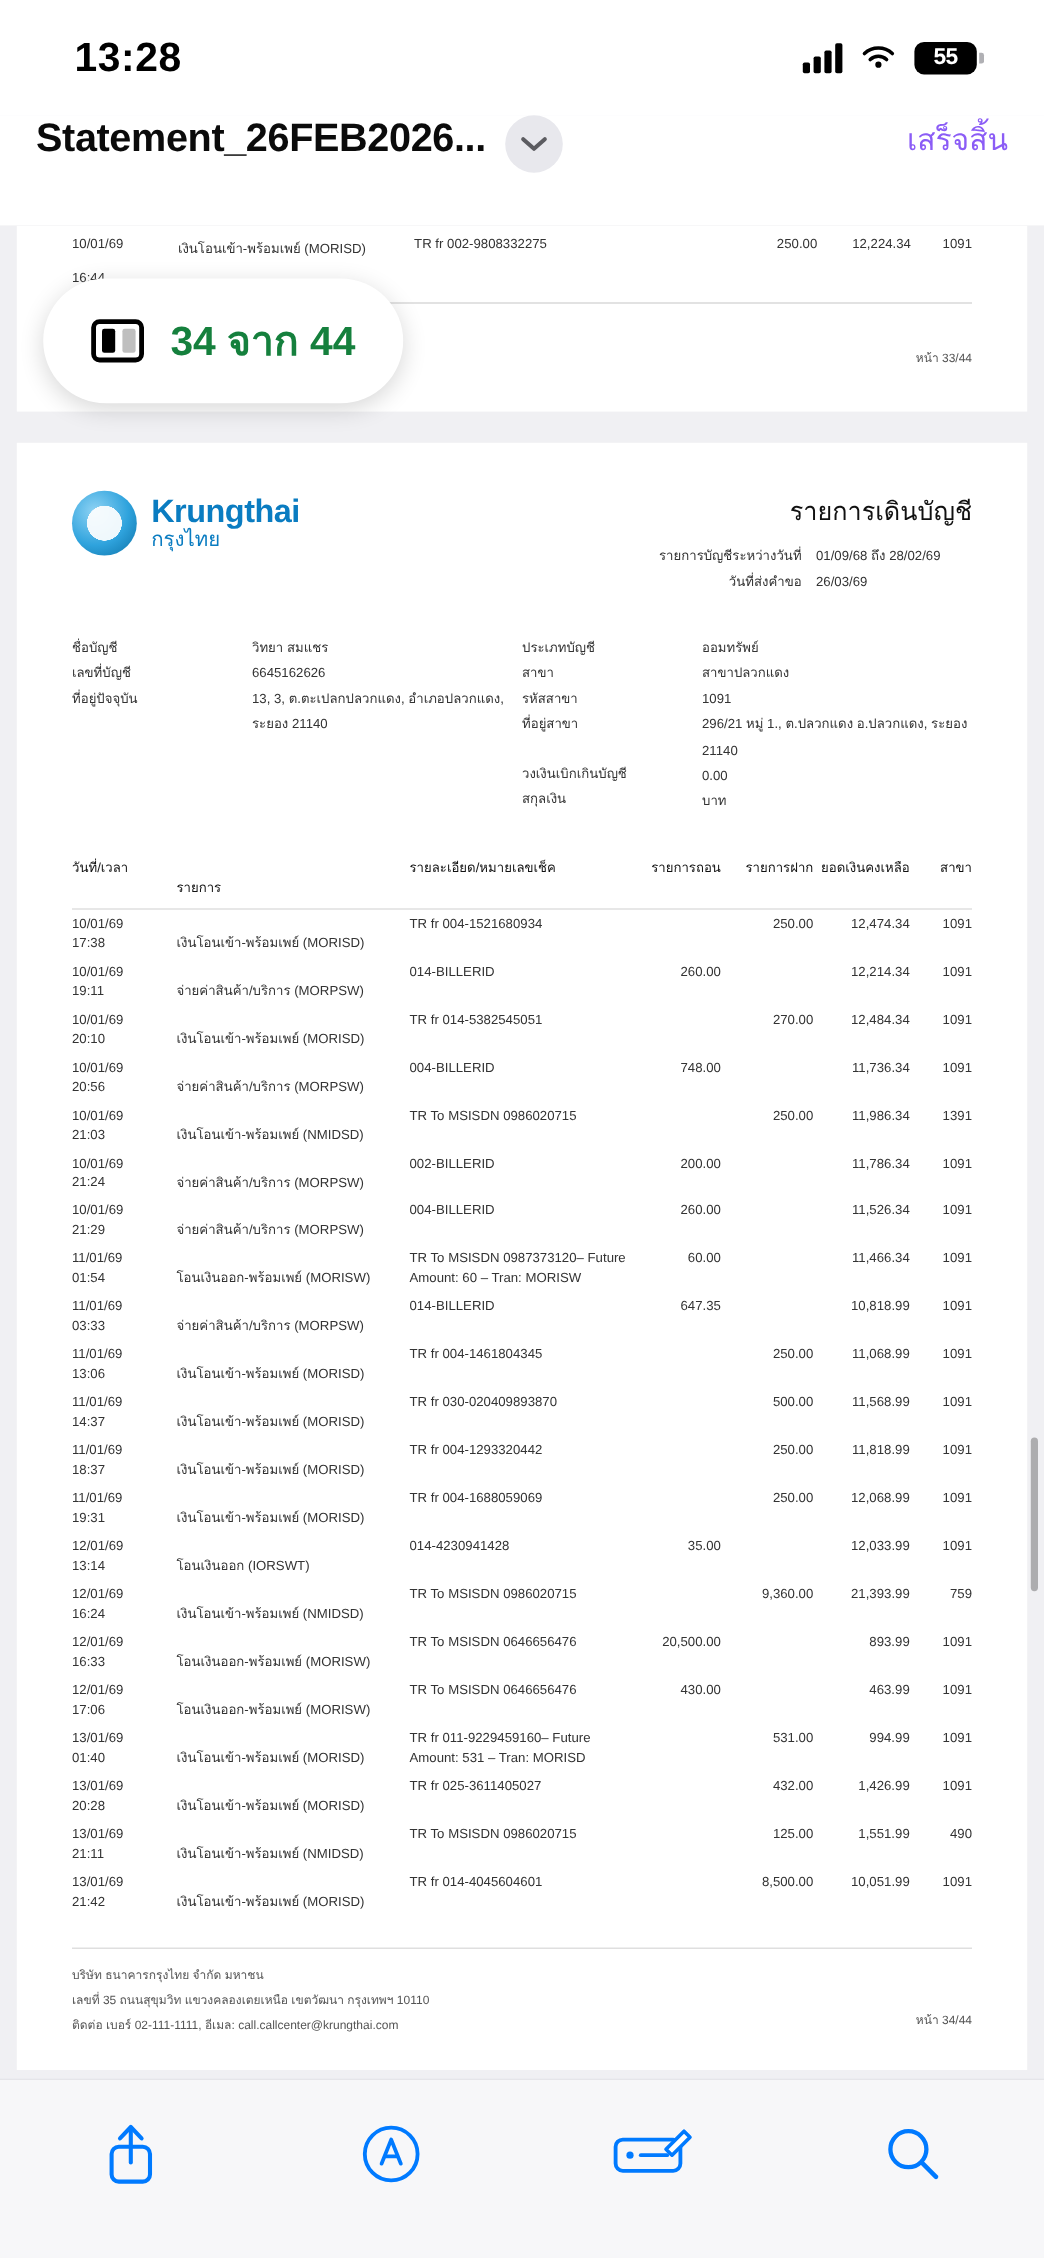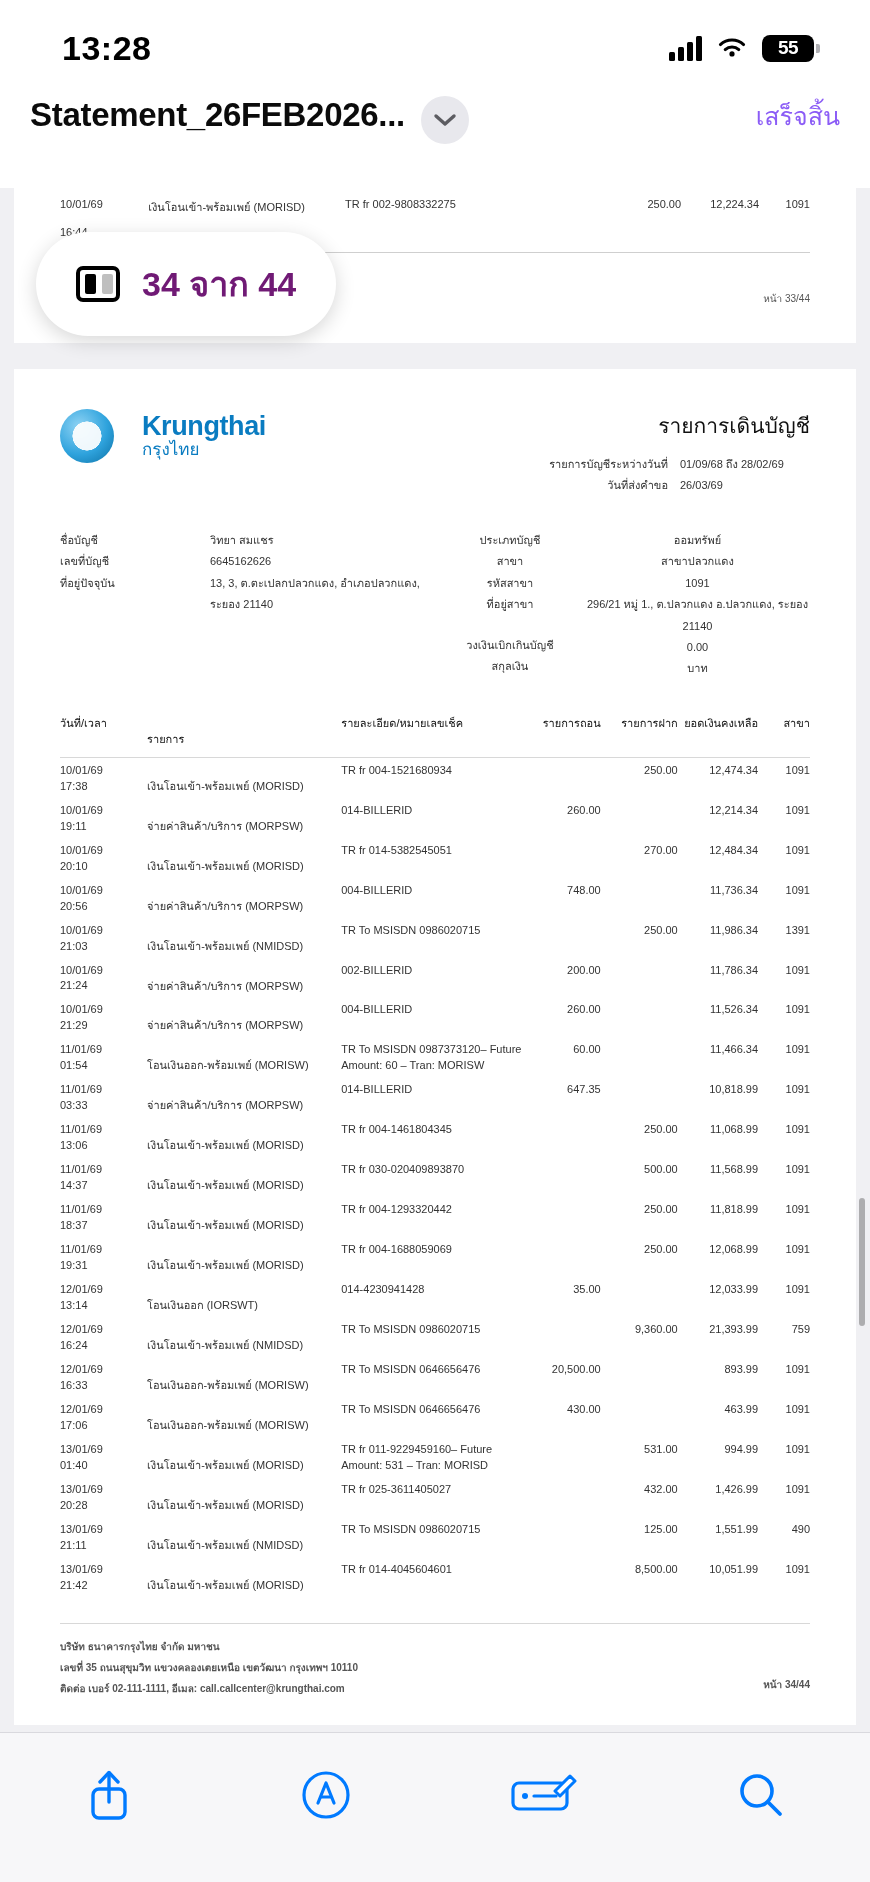--- a/index.html
+++ b/index.html
@@ -148,21 +148,21 @@
   
   .stmt {
     padding: 40px 46px 26px;
     color: #222;
   }
   .stmt-head {
     display: flex;
     justify-content: space-between;
     align-items: flex-start;
   }
-  .brand { display: flex; align-items: center; gap: 28px; }
+  .brand { display: flex; align-items: center; gap: 12px; }
   .brand-logo {
     width: 54px; height: 54px;
     border-radius: 50%;
     background: radial-gradient(circle at 35% 32%, #8fd3f4 0%, #2fa3dd 55%, #0b6fa4 100%);
     position: relative;
     flex: 0 0 auto;
     display: flex; align-items: center; justify-content: center;
   }
   .brand-logo .horse {
     width: 34px; height: 34px;
@@ -185,21 +185,21 @@
 
   .acct-block {
     display: flex;
     margin-top: 34px;
     font-size: 11px;
     color: #333;
     line-height: 1.95;
   }
   .acct-col { display: flex; }
   .acct-col.left { width: 50%; }
-  .acct-col.right { width: 50%; text-align: center; }
+  .acct-col.right { width: 50%; }
   .acct-labels { width: 150px; }
   .acct-values { flex: 1; }
 
   .tbl { margin-top: 34px; width: 100%; }
   .thead, .trow {
     display: flex;
     font-size: 11px;
   }
   .thead {
     color: #111;
@@ -218,21 +218,20 @@
   .sub { display: block; }
 
   .stmt-foot {
     margin-top: 26px;
     border-top: 1px solid #d8d8d8;
     padding-top: 12px;
     font-size: 10px;
     color: #555;
     line-height: 2.1;
     position: relative;
-    font-weight: bold;
   }
   .stmt-foot .pg {
     position: absolute; right: 0; bottom: 4px;
     font-size: 10px; color: #555; text-align: right;
   }
 
   
   .page-pill {
     position: absolute;
     left: 36px; top: 44px;
@@ -263,21 +262,21 @@
   }
   .pill-icon::after {
     content: "";
     position: absolute;
     left: 22px; top: 4px; bottom: 4px;
     width: 11px;
     background: #000;
     border-radius: 2px;
     opacity: 0.25;
   }
-  .pill-text { font-size: 34px; font-weight: bold; color: #701a75; white-space: nowrap; }
+  .pill-text { font-size: 34px; font-weight: bold; color: #15803d; white-space: nowrap; }
 
   
   .scrollbar {
     position: absolute;
     right: 5px;
     top: 1010px;
     width: 6px;
     height: 128px;
     border-radius: 3px;
     background: rgba(0,0,0,0.28);

